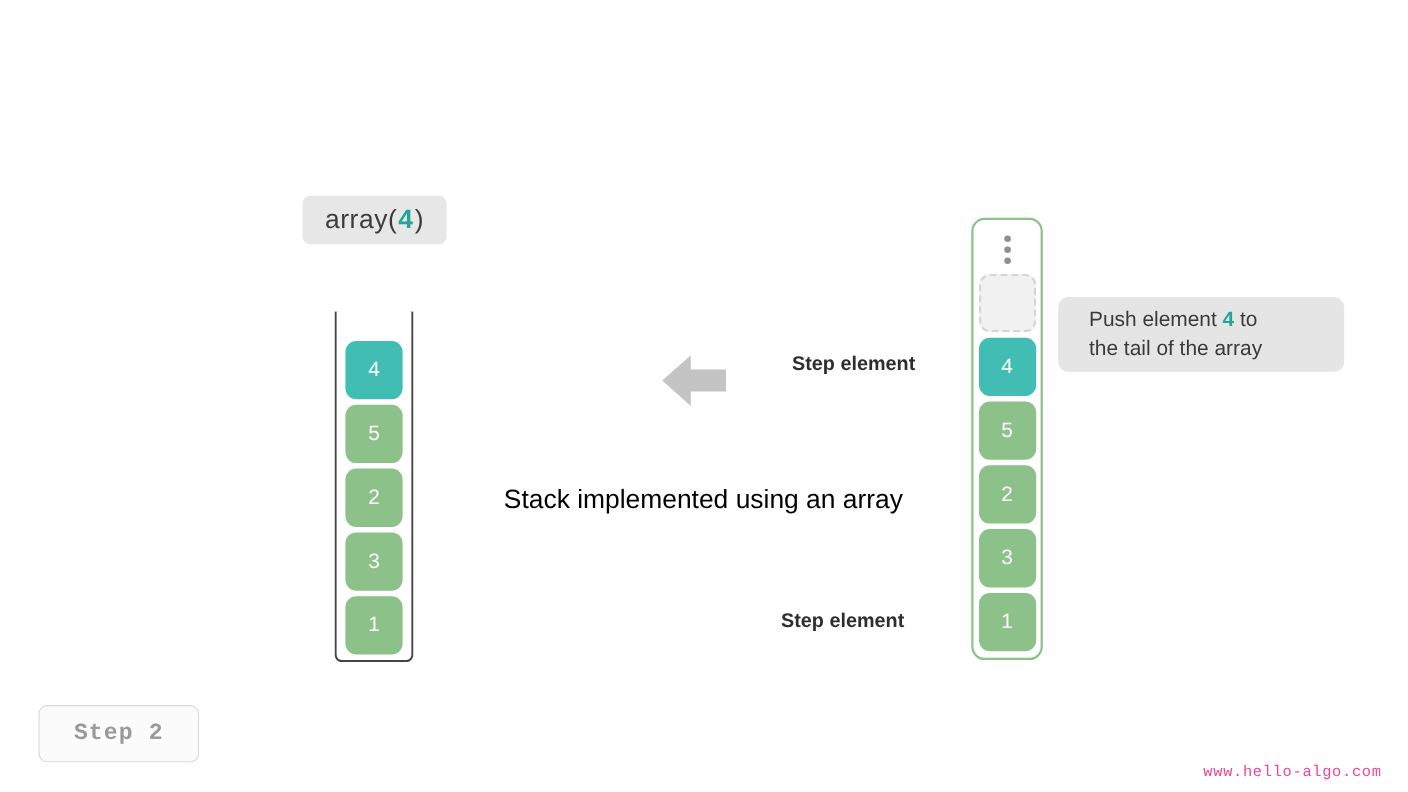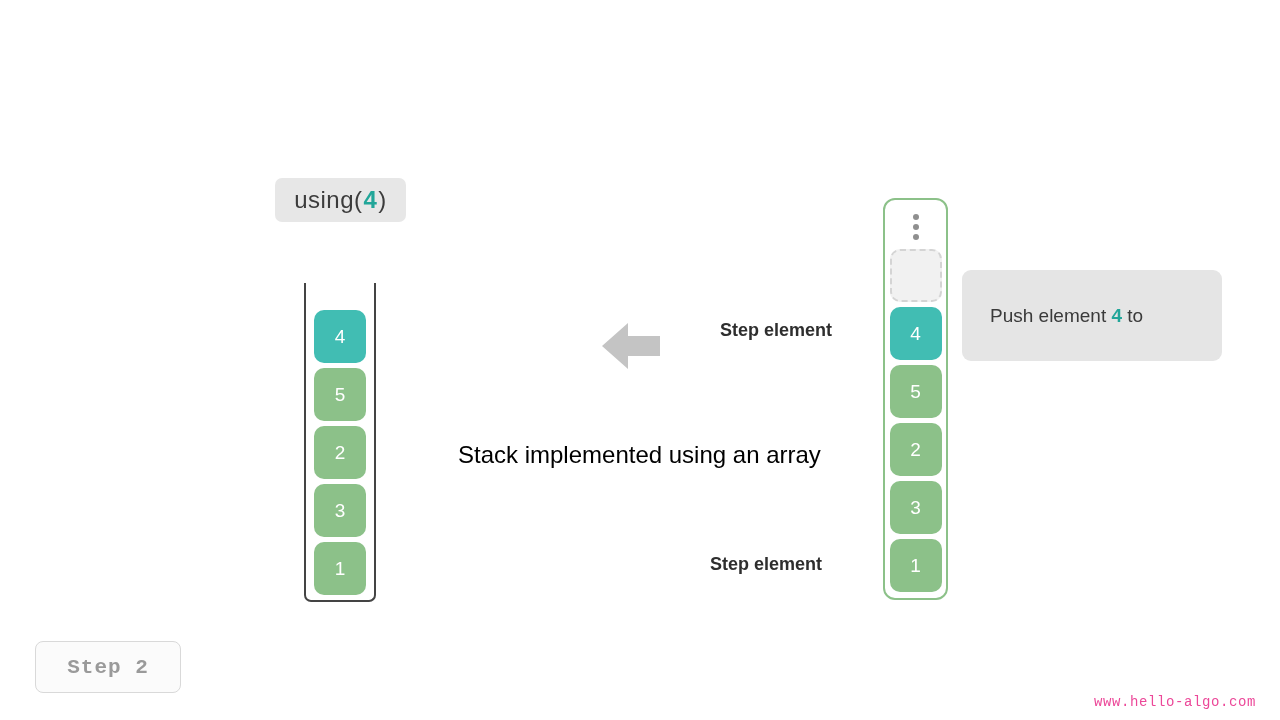--- a/index.html
+++ b/index.html
@@ -165,21 +165,21 @@
     border-radius: 10px;
     background: #f1f1f1;
   }
 
   
   .tooltip {
     position: absolute;
     left: 962px;
     top: 270px;
     width: 260px;
-    height: 91px;
+    height: 68px;
     box-sizing: border-box;
     background: #e5e5e5;
     border-radius: 9px;
     display: flex;
     flex-direction: column;
     justify-content: center;
     padding: 0 28px;
     font-size: 19px;
     color: #3a3a3a;
     line-height: 27px;
@@ -220,21 +220,21 @@
     color: #ec4899;
     letter-spacing: 0.6px;
   }
 </style>
 </head>
 <body>
 
 <div id="stage">
 
   <div class="op-badge">
-    <span>using(</span>
+    <span>array(</span>
       <span class="op-val">4</span>
       <span>)</span>
   </div>
 
   <div class="stack-wrap">
     <div class="stack-vessel"></div>
     <div class="stack-cells">
       <div class="cell teal">
           <span>4</span>
         </div>
@@ -282,20 +282,21 @@
           <span>3</span>
         </div>
       <div class="cell green">
           <span>1</span>
         </div>
     </div>
   </div>
 
   <div class="tooltip">
     <div><span>Push element </span><span class="tip-val">4</span><span> to</span></div>
+    <div>the tail of the array</div>
   </div>
 
   <div class="step-badge">
     <span>Step 2</span>
   </div>
 
   <div class="watermark">www.hello-algo.com</div>
 
 </div>
 

